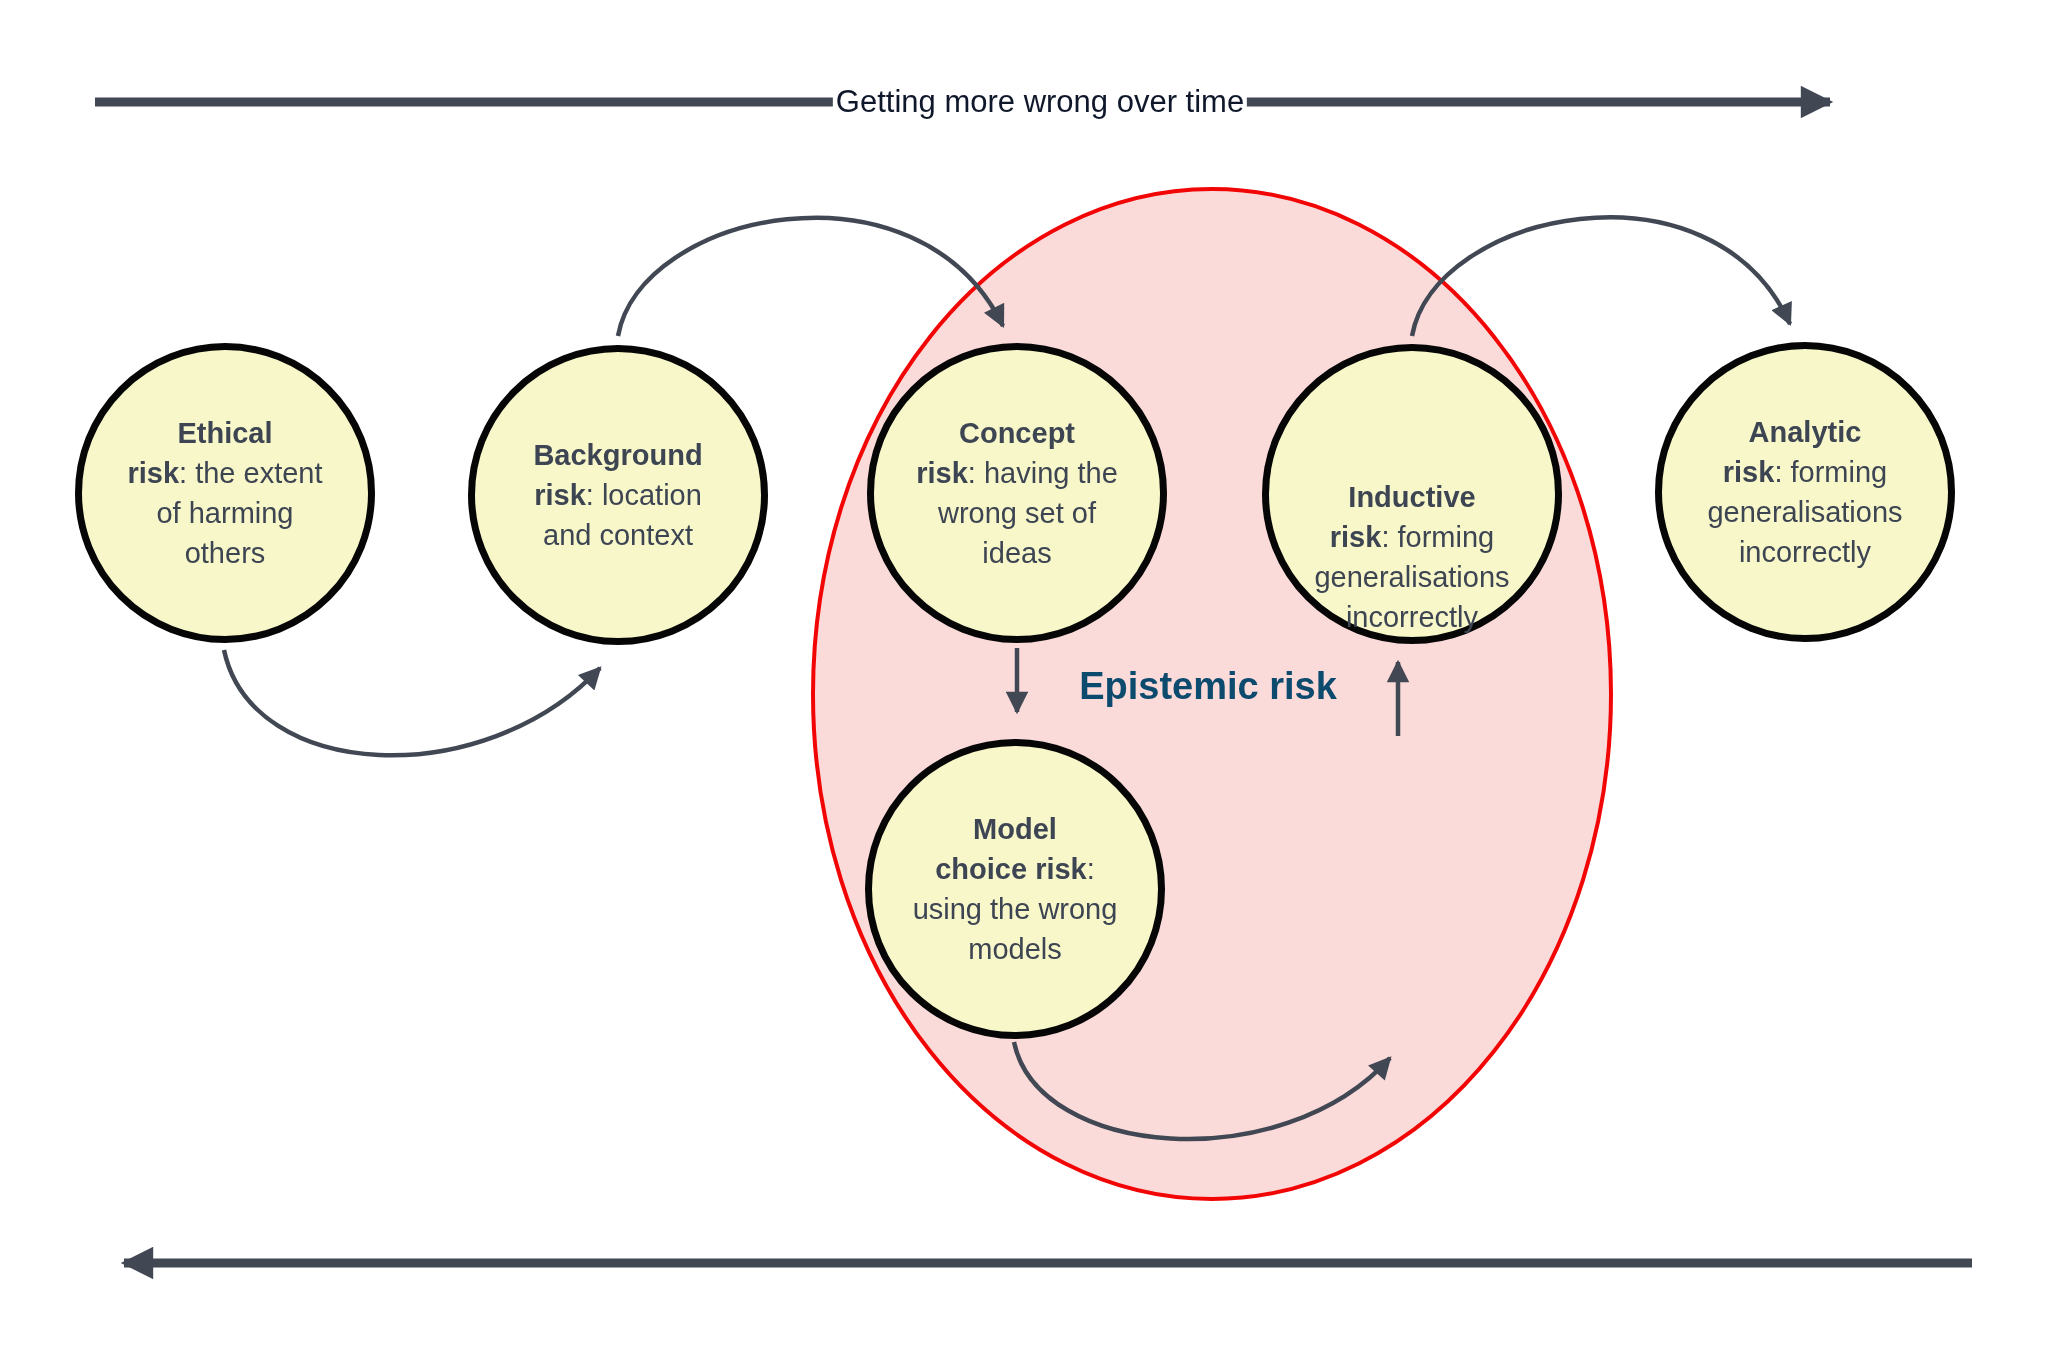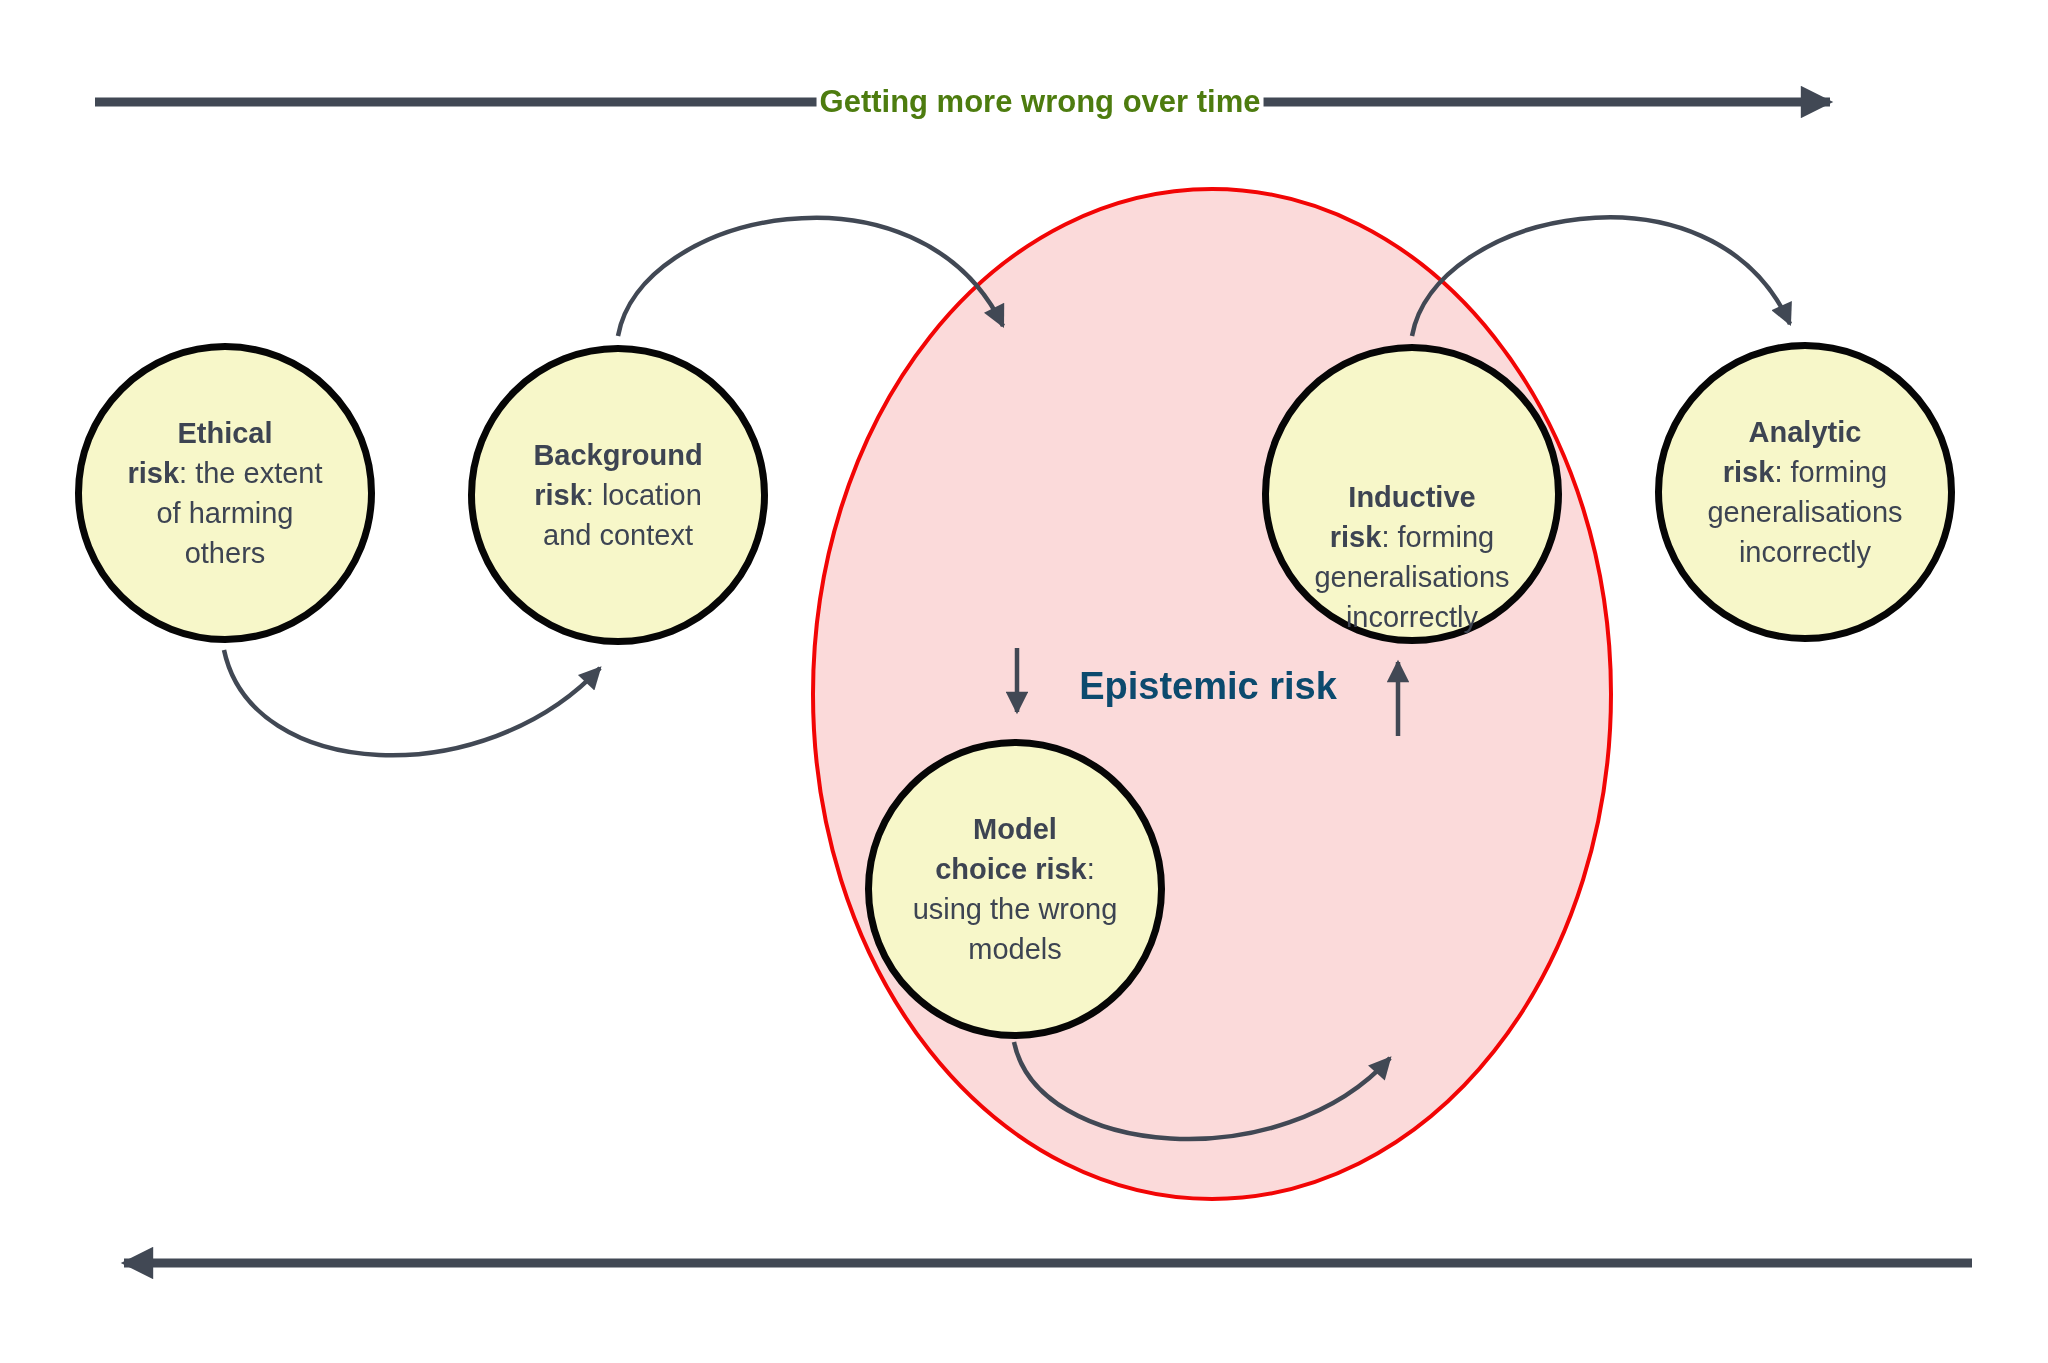--- a/index.html
+++ b/index.html
@@ -11,21 +11,21 @@
   svg.layer{position:absolute;left:0;top:0;}
   .node{
     position:absolute;width:300px;height:300px;border-radius:50%;
     background:#f7f7c9;border:7px solid #060606;box-sizing:border-box;
     display:flex;flex-direction:column;align-items:center;justify-content:center;
     text-align:center;font-size:29px;line-height:40px;color:#3d4452;
   }
   .node b{font-weight:700;}
   .axis-label{
     position:absolute;transform:translate(-50%,-50%);
-    font-weight:700;font-size:31px;color:#4d7c0f;
+    font-weight:400;font-size:31px;color:#0f172a;
     background:#ffffff;padding:0 3px;white-space:nowrap;
   }
   .region-label{
     position:absolute;transform:translate(-50%,-50%);
     font-weight:700;font-size:38px;color:#0c4a6e;white-space:nowrap;
   }
 </style>
 </head>
 <body>
 
@@ -68,20 +68,26 @@
       <div><b>Ethical</b></div>
       <div><b>risk</b>: the extent</div>
       <div>of harming</div>
       <div>others</div>
     </div>
   <div class="node" style="left:468px;top:345px;">
       <div><b>Background</b></div>
       <div><b>risk</b>: location</div>
       <div>and context</div>
     </div>
+  <div class="node" style="left:867px;top:343px;">
+      <div><b>Concept</b></div>
+      <div><b>risk</b>: having the</div>
+      <div>wrong set of</div>
+      <div>ideas</div>
+    </div>
   <div class="node" style="left:1262px;top:344px;justify-content:flex-end;">
       <div><b>Inductive</b></div>
       <div><b>risk</b>: forming</div>
       <div>generalisations</div>
       <div>incorrectly</div>
     </div>
   <div class="node" style="left:1655px;top:342px;">
       <div><b>Analytic</b></div>
       <div><b>risk</b>: forming</div>
       <div>generalisations</div>

